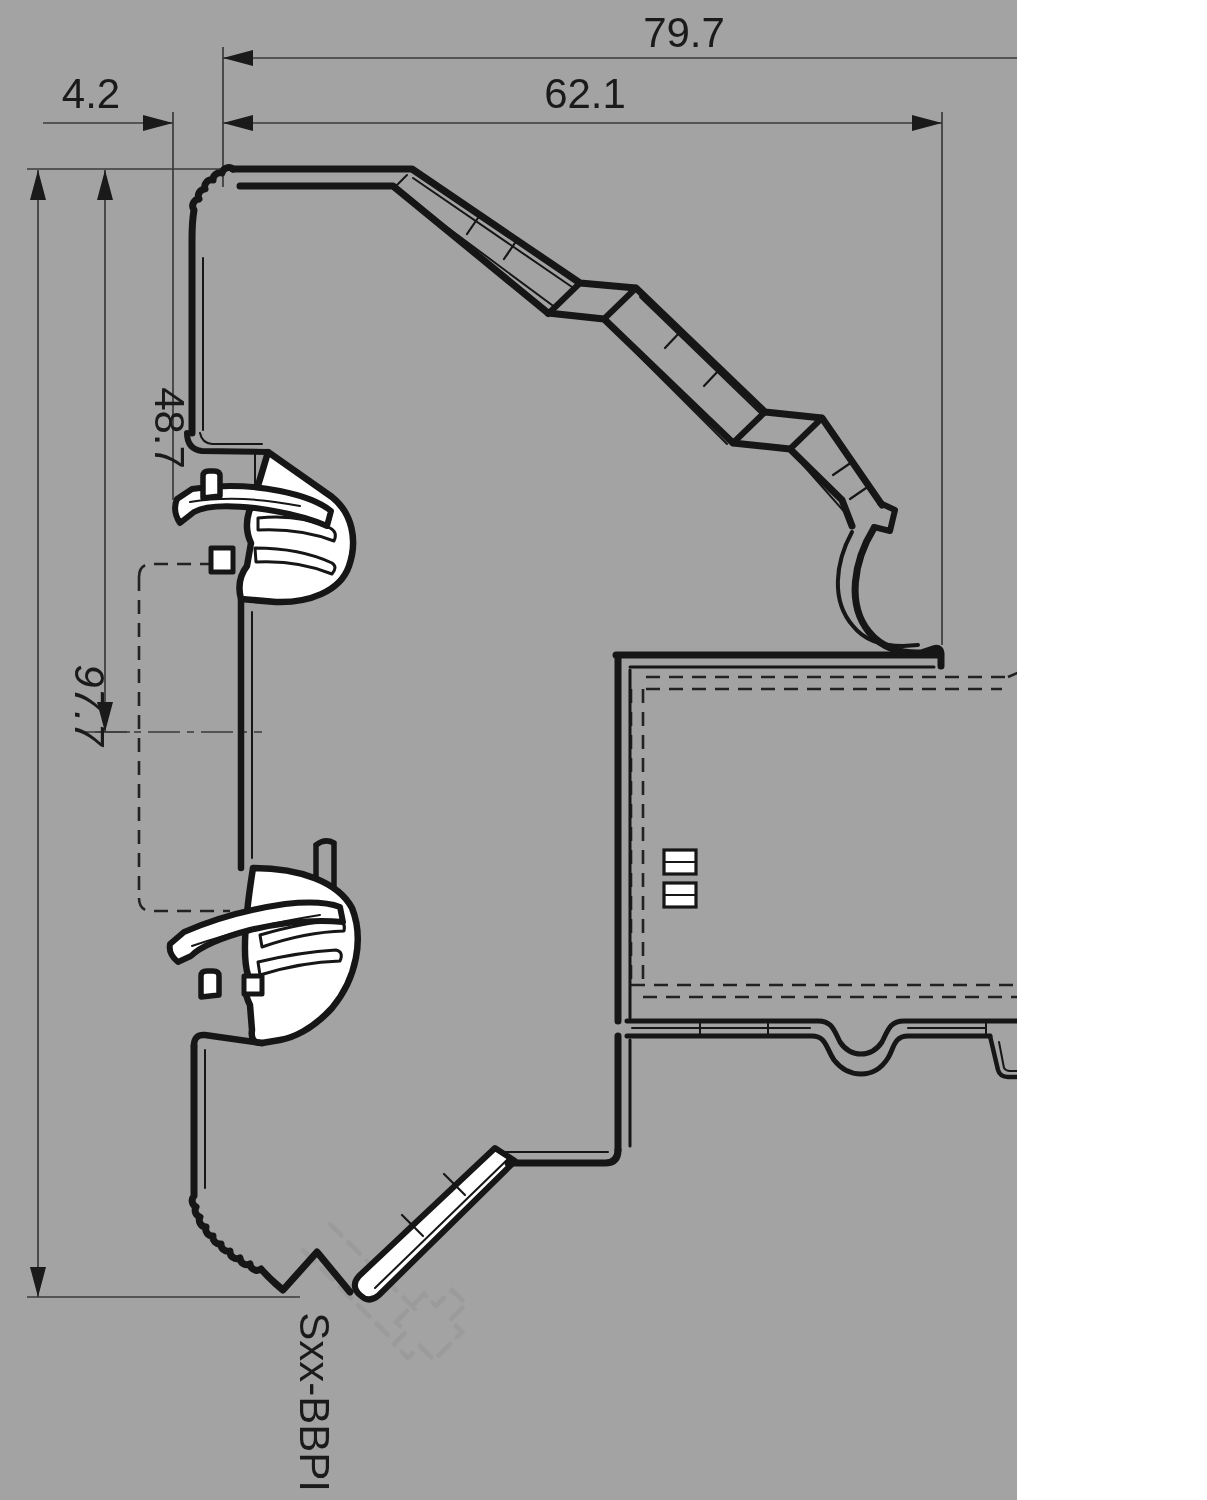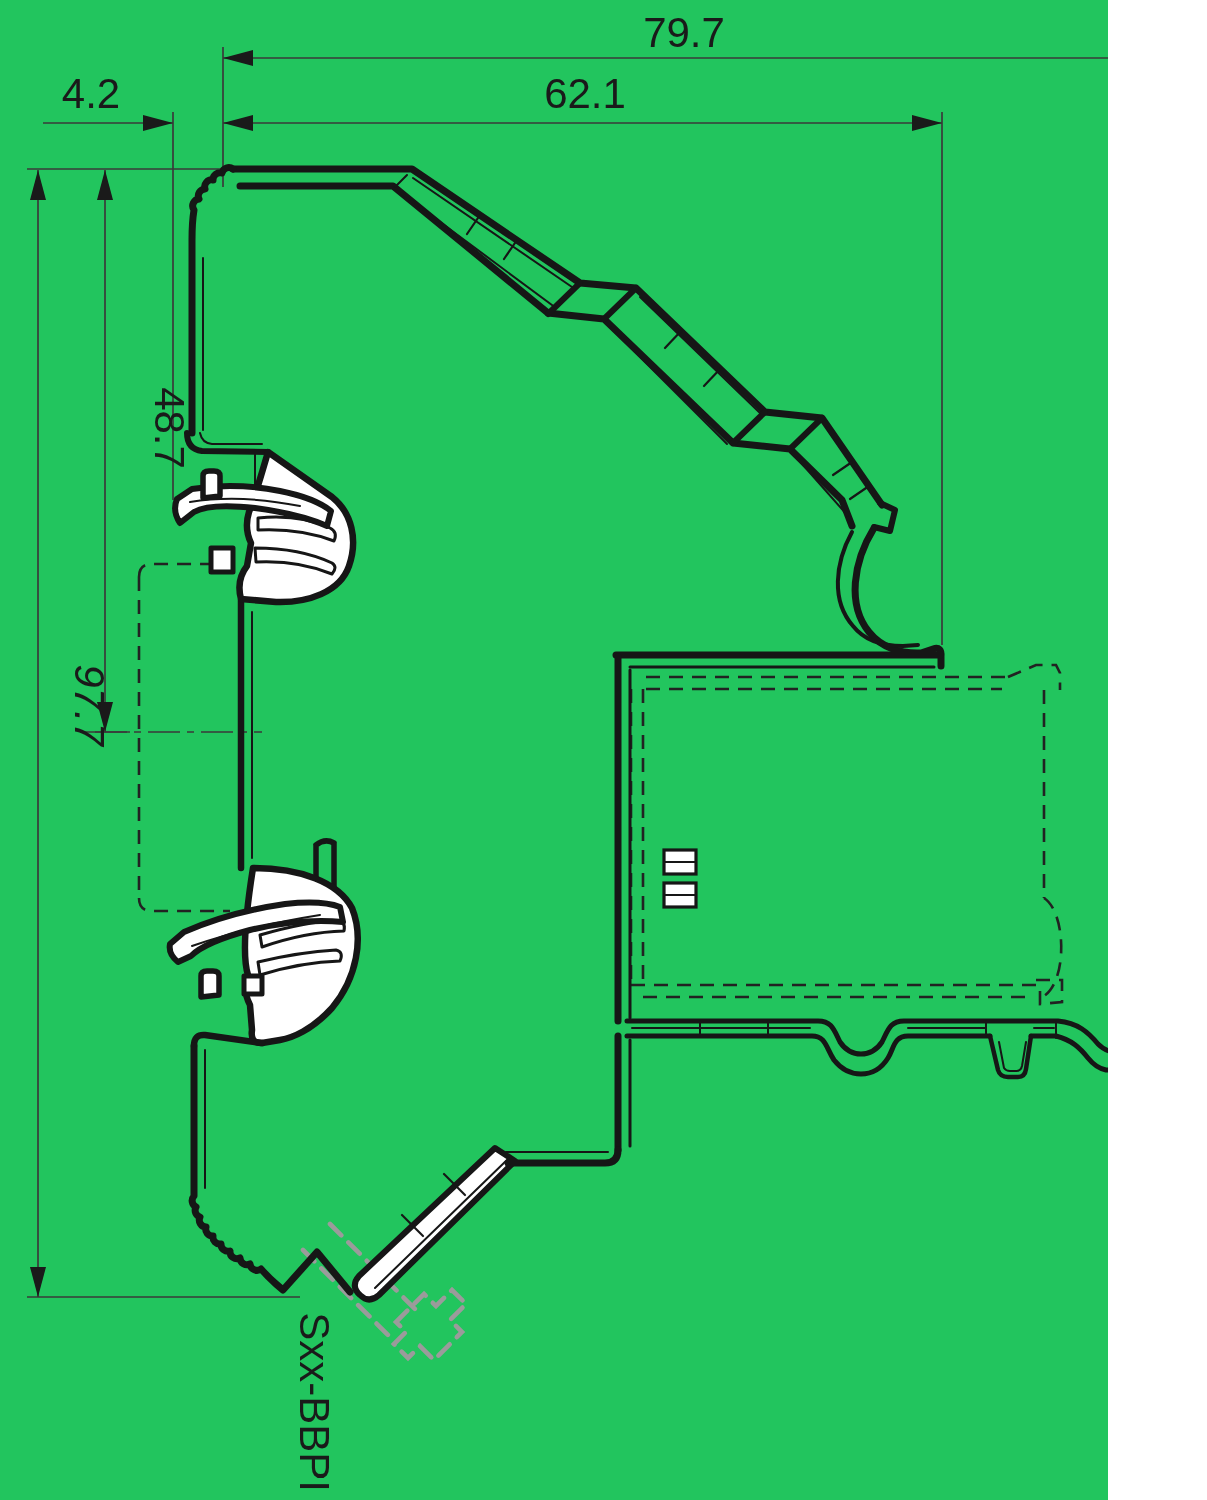--- a/index.html
+++ b/index.html
@@ -1,16 +1,16 @@
 <!DOCTYPE html>
 <html><head>
 <meta charset="utf-8">
 <style>
   html,body{margin:0;padding:0;background:#ffffff;}
-  .stage{width:1108px;height:1500px;position:relative;background:#22c55e;overflow:hidden;}
+  .stage{width:1017px;height:1500px;position:relative;background:#a3a3a3;overflow:hidden;}
   svg{display:block;}
   text{font-family:"Liberation Sans","DejaVu Sans",sans-serif;fill:#1a1a1a;}
   .dimtxt{font-size:42px;}
   .ital{font-style:italic;}
 </style>
 </head>
 <body>
 
 <div class="stage">
 <svg width="1207" height="1500" viewBox="0 0 1207 1500">

